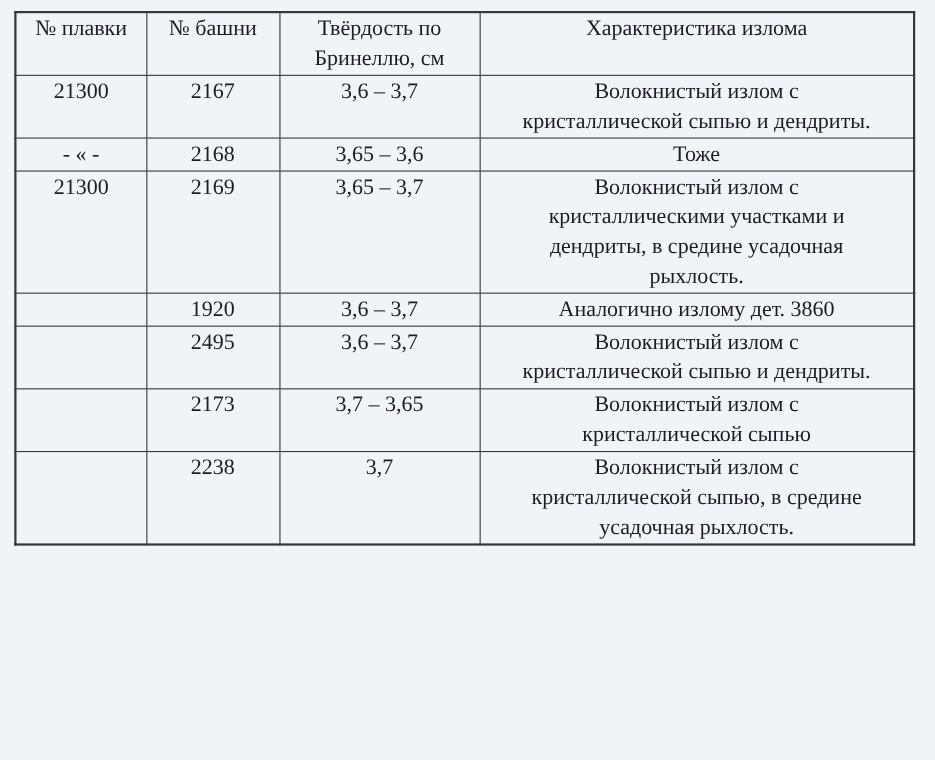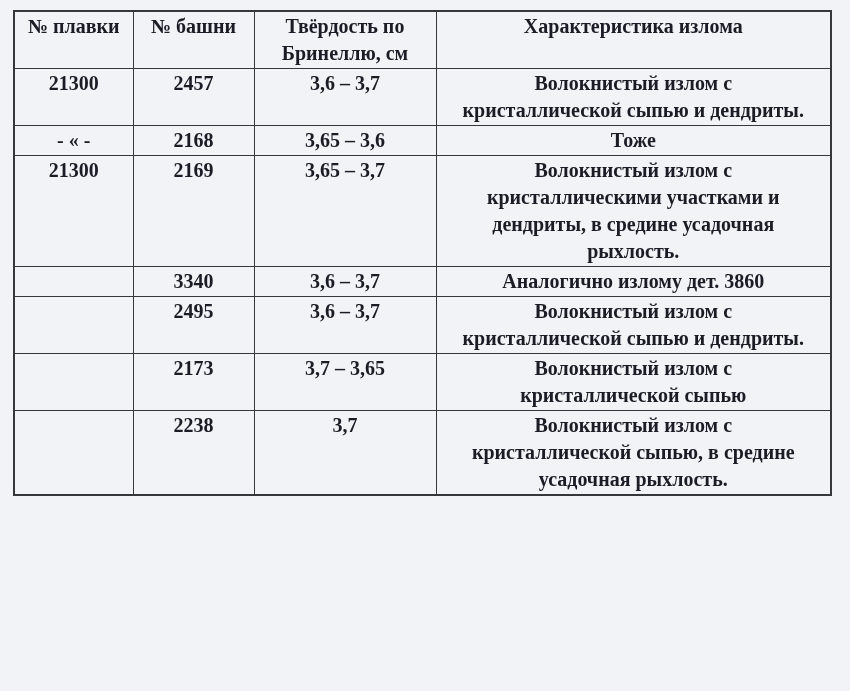--- a/index.html
+++ b/index.html
@@ -29,21 +29,21 @@
   table.data-table col.c-melt     { width: 119px; }
   table.data-table col.c-tower    { width: 121px; }
   table.data-table col.c-hardness { width: 182px; }
   table.data-table col.c-fracture { width: 395px; }
   table.data-table th,
   table.data-table td {
     border: 1.5px solid #36363c;
     padding: 1px 6px;
     text-align: center;
     vertical-align: top;
-    font-weight: bold;
+    font-weight: normal;
     white-space: pre-line;
     overflow: hidden;
   }
   table.data-table {
     border: 2px solid #36363c;
   }
   td.cell-fracture { padding: 1px 30px; }
 </style>
 </head>
 <body>
@@ -61,21 +61,21 @@
         <th>№ плавки</th>
         <th>№ башни</th>
         <th>Твёрдость по
 Бринеллю, см</th>
         <th>Характеристика излома</th>
       </tr>
     </thead>
     <tbody>
         <tr>
           <td class="cell-melt">21300</td>
-          <td class="cell-tower">2457</td>
+          <td class="cell-tower">2167</td>
           <td class="cell-hardness">3,6 – 3,7</td>
           <td class="cell-fracture">Волокнистый излом с
 кристаллической сыпью и дендриты.</td>
         </tr>
         <tr>
           <td class="cell-melt">- « -</td>
           <td class="cell-tower">2168</td>
           <td class="cell-hardness">3,65 – 3,6</td>
           <td class="cell-fracture">Тоже</td>
         </tr>
@@ -83,21 +83,21 @@
           <td class="cell-melt">21300</td>
           <td class="cell-tower">2169</td>
           <td class="cell-hardness">3,65 – 3,7</td>
           <td class="cell-fracture">Волокнистый излом с
 кристаллическими участками и
 дендриты, в средине усадочная
 рыхлость.</td>
         </tr>
         <tr>
           <td class="cell-melt"></td>
-          <td class="cell-tower">3340</td>
+          <td class="cell-tower">1920</td>
           <td class="cell-hardness">3,6 – 3,7</td>
           <td class="cell-fracture">Аналогично излому дет. 3860</td>
         </tr>
         <tr>
           <td class="cell-melt"></td>
           <td class="cell-tower">2495</td>
           <td class="cell-hardness">3,6 – 3,7</td>
           <td class="cell-fracture">Волокнистый излом с
 кристаллической сыпью и дендриты.</td>
         </tr>

